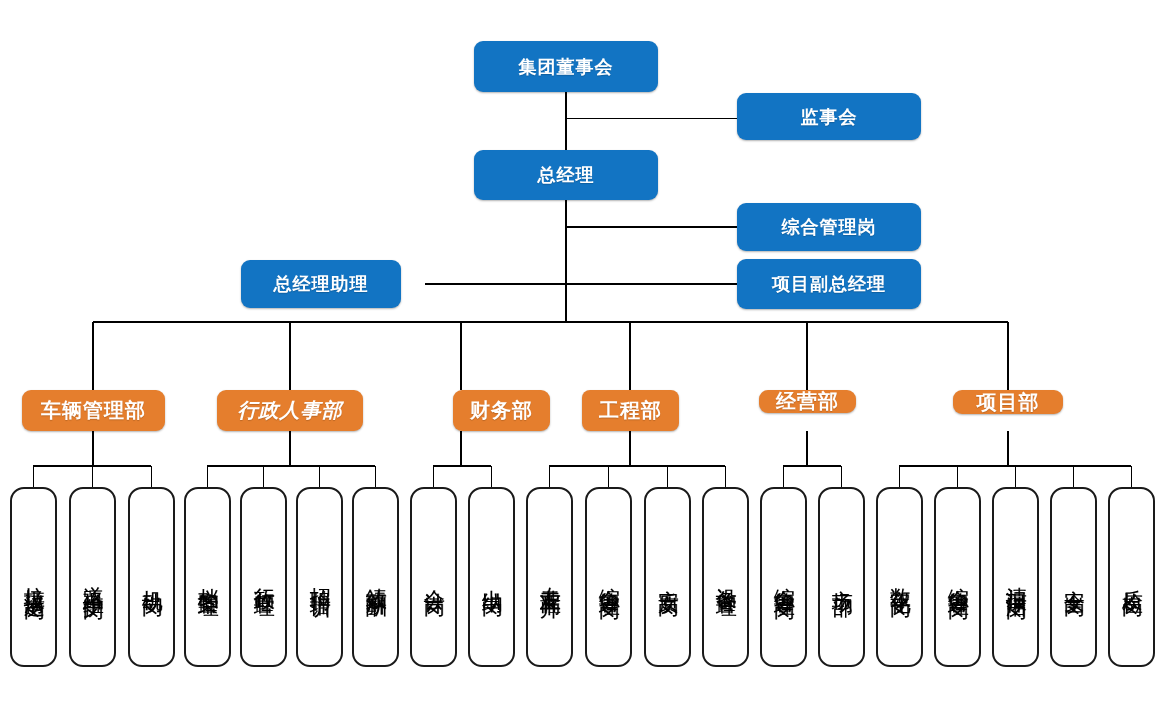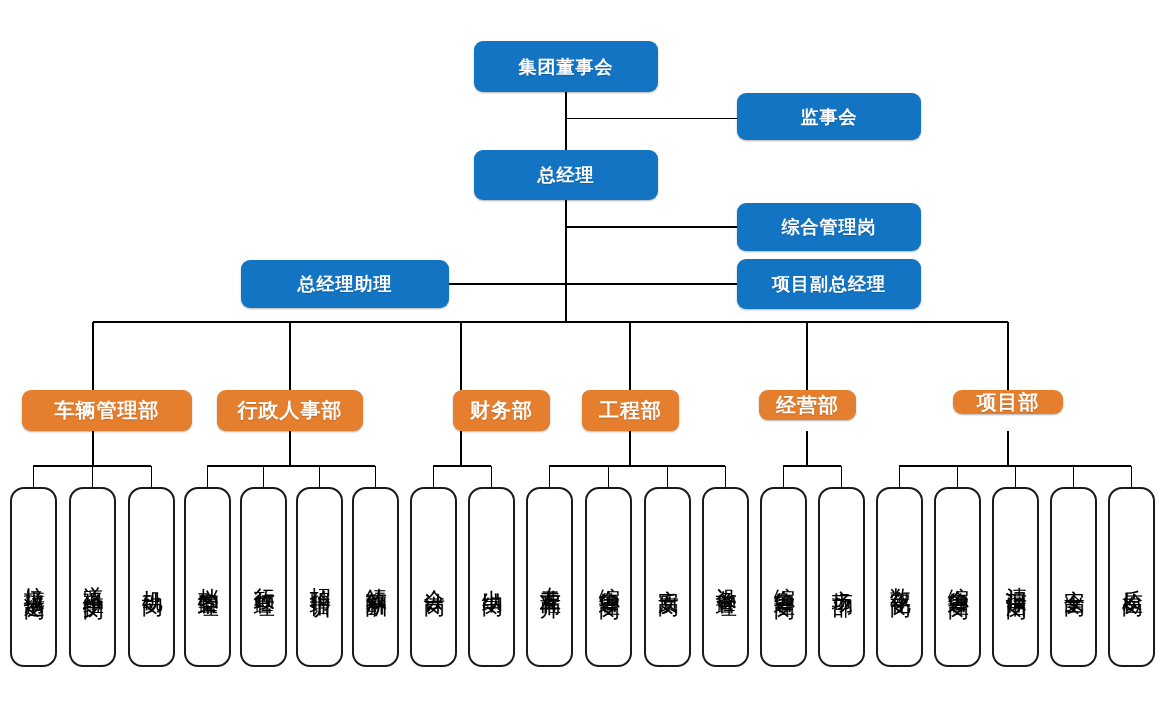--- a/index.html
+++ b/index.html
@@ -138,38 +138,38 @@
       </div>
       <div class="node exec" style="left: 474px; top: 150px; width: 184px; height: 50px;">
         <span>总经理</span>
       </div>
       <div class="node exec" style="left: 737px; top: 203px; width: 184px; height: 48px;">
         <span>综合管理岗</span>
       </div>
       <div class="node exec" style="left: 737px; top: 259px; width: 184px; height: 50px; text-align: center;">
         <span>项目副总经理</span>
       </div>
-      <div class="node exec" style="left: 241px; top: 260px; width: 208px; height: 48px;">
+      <div class="node exec" style="left: 241px; top: 260px; width: 160px; height: 48px;">
         <span>总经理助理</span>
       </div>
     </div>
   <div id="dept-layer">
-      <div class="node dept" style="left: 22px; top: 390px; width: 170px; height: 41px;">
+      <div class="node dept" style="left: 22px; top: 390px; width: 143px; height: 41px;">
         <span>车辆管理部</span>
       </div>
-      <div class="node dept" style="left: 217px; top: 390px; width: 146px; height: 41px;">
+      <div class="node dept" style="left: 217px; top: 390px; width: 146px; height: 41px; font-style: italic;">
         <span>行政人事部</span>
       </div>
       <div class="node dept" style="left: 413px; top: 390px; width: 97px; height: 41px; margin-left: 40px;">
         <span>财务部</span>
       </div>
       <div class="node dept" style="left: 582px; top: 390px; width: 97px; height: 41px; border-radius: 8px;">
         <span>工程部</span>
       </div>
-      <div class="node dept" style="left: 759px; top: 390px; width: 97px; height: 30px; text-align: right;">
+      <div class="node dept" style="left: 759px; top: 390px; width: 97px; height: 23px; text-align: right;">
         <span>经营部</span>
       </div>
       <div class="node dept" style="left: 953px; top: 390px; width: 110px; height: 24px;">
         <span>项目部</span>
       </div>
     </div>
   <div id="leaf-layer">
       <div class="leaf" style="left: 10px; top: 487px; width: 47px; height: 180px;">
         <span class="vtext">垃圾清运岗</span>
       </div>

